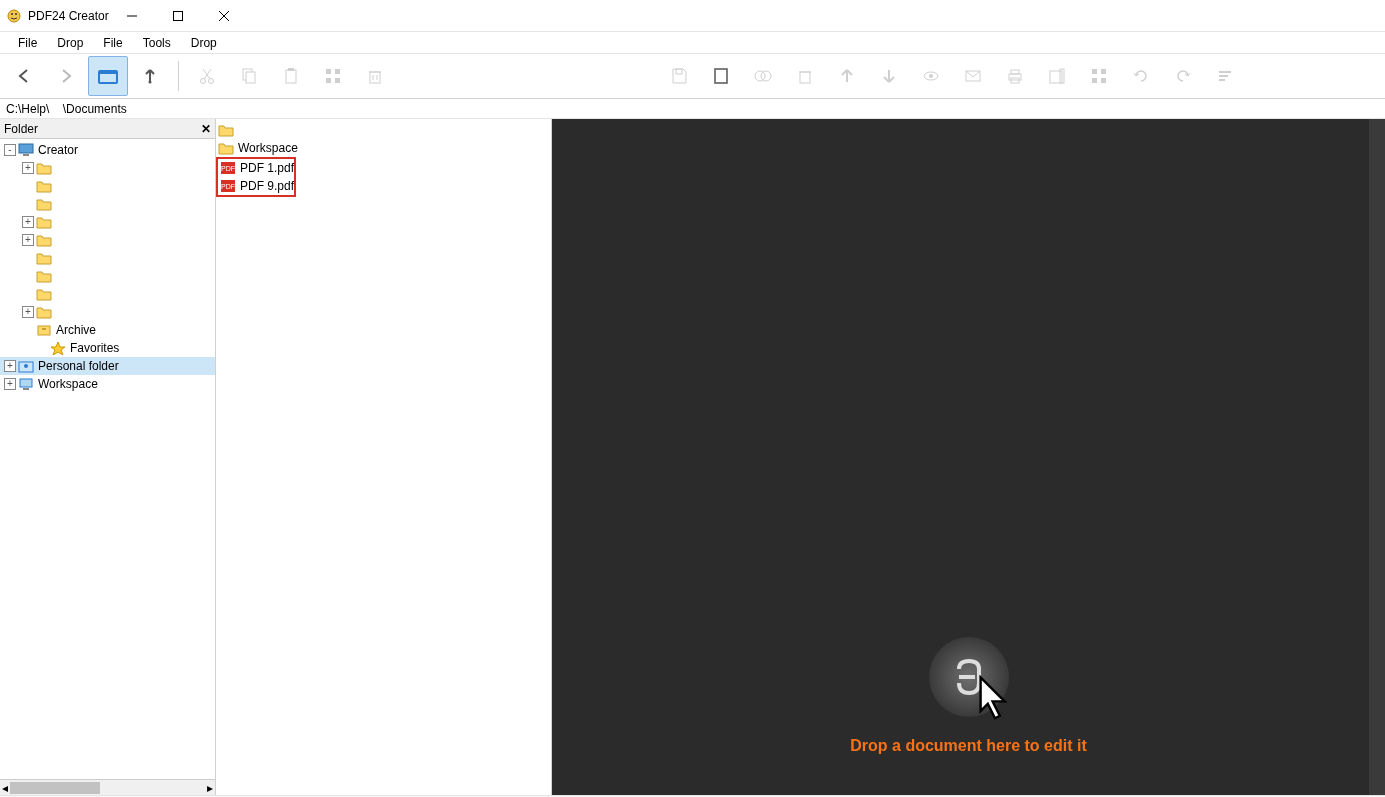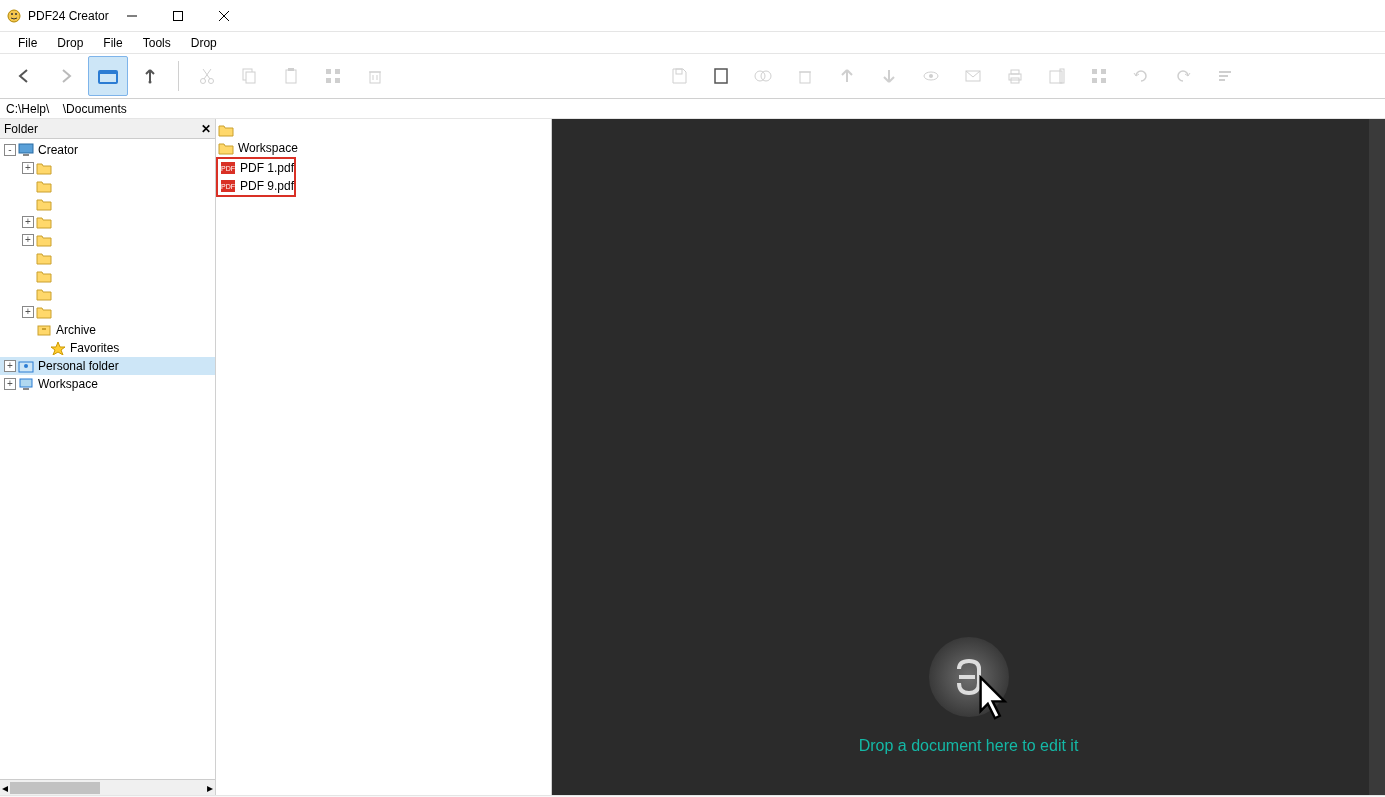--- a/index.html
+++ b/index.html
@@ -33,21 +33,21 @@
 .tree-hscroll { height: 16px; display: flex; align-items: center; justify-content: space-between; border-top: 1px solid #ccc; background: #f0f0f0; padding: 0 2px; }
 .tree-hscroll .track { flex: 1; height: 12px; margin: 0 2px; position: relative; }
 .tree-hscroll .thumb { position: absolute; left: 0; top: 0; width: 90px; height: 12px; background: #c2c2c2; }
 .mid-pane { width: 336px; border-right: 1px solid #d0d0d0; overflow: auto; padding: 2px 0; }
 .file-row { display: flex; align-items: center; height: 18px; gap: 4px; padding-left: 2px; }
 .file-row .file-icon { width: 16px; height: 14px; display: inline-flex; }
 .selected-group { border: 2px solid #d93025; display: inline-block; }
 .right-pane { flex: 1; background: #2b2b2b; display: flex; flex-direction: column; align-items: center; justify-content: flex-end; position: relative; }
 .drop-logo { width: 80px; height: 80px; border-radius: 50%; background: radial-gradient(circle,#6f6f6f 0%,#3a3a3a 70%); display: flex; align-items: center; justify-content: center; margin-bottom: 20px; position: relative; }
 .drop-logo svg { width: 48px; height: 48px; }
-.drop-text { color: #14b8a6; font-size: 16px; font-weight: 400; margin-bottom: 40px; }
+.drop-text { color: #f97316; font-size: 16px; font-weight: 700; margin-bottom: 40px; }
 .cursor-ptr { position:absolute; width:14px; height:20px; right:-10px; bottom:-6px; }
 .right-scrollbar { position:absolute; right:0; top:0; bottom:0; width:16px; background:#3a3a3a; }
 .footer { height: 36px; display: flex; align-items: center; justify-content: flex-end; padding-right: 12px; background:#f8f8f8; border-top:1px solid #e5e5e5; }
 svg { display: block; }
 </style>
 </head>
 <body>
 
 <div class="titlebar">
   <div class="titlebar-left">

